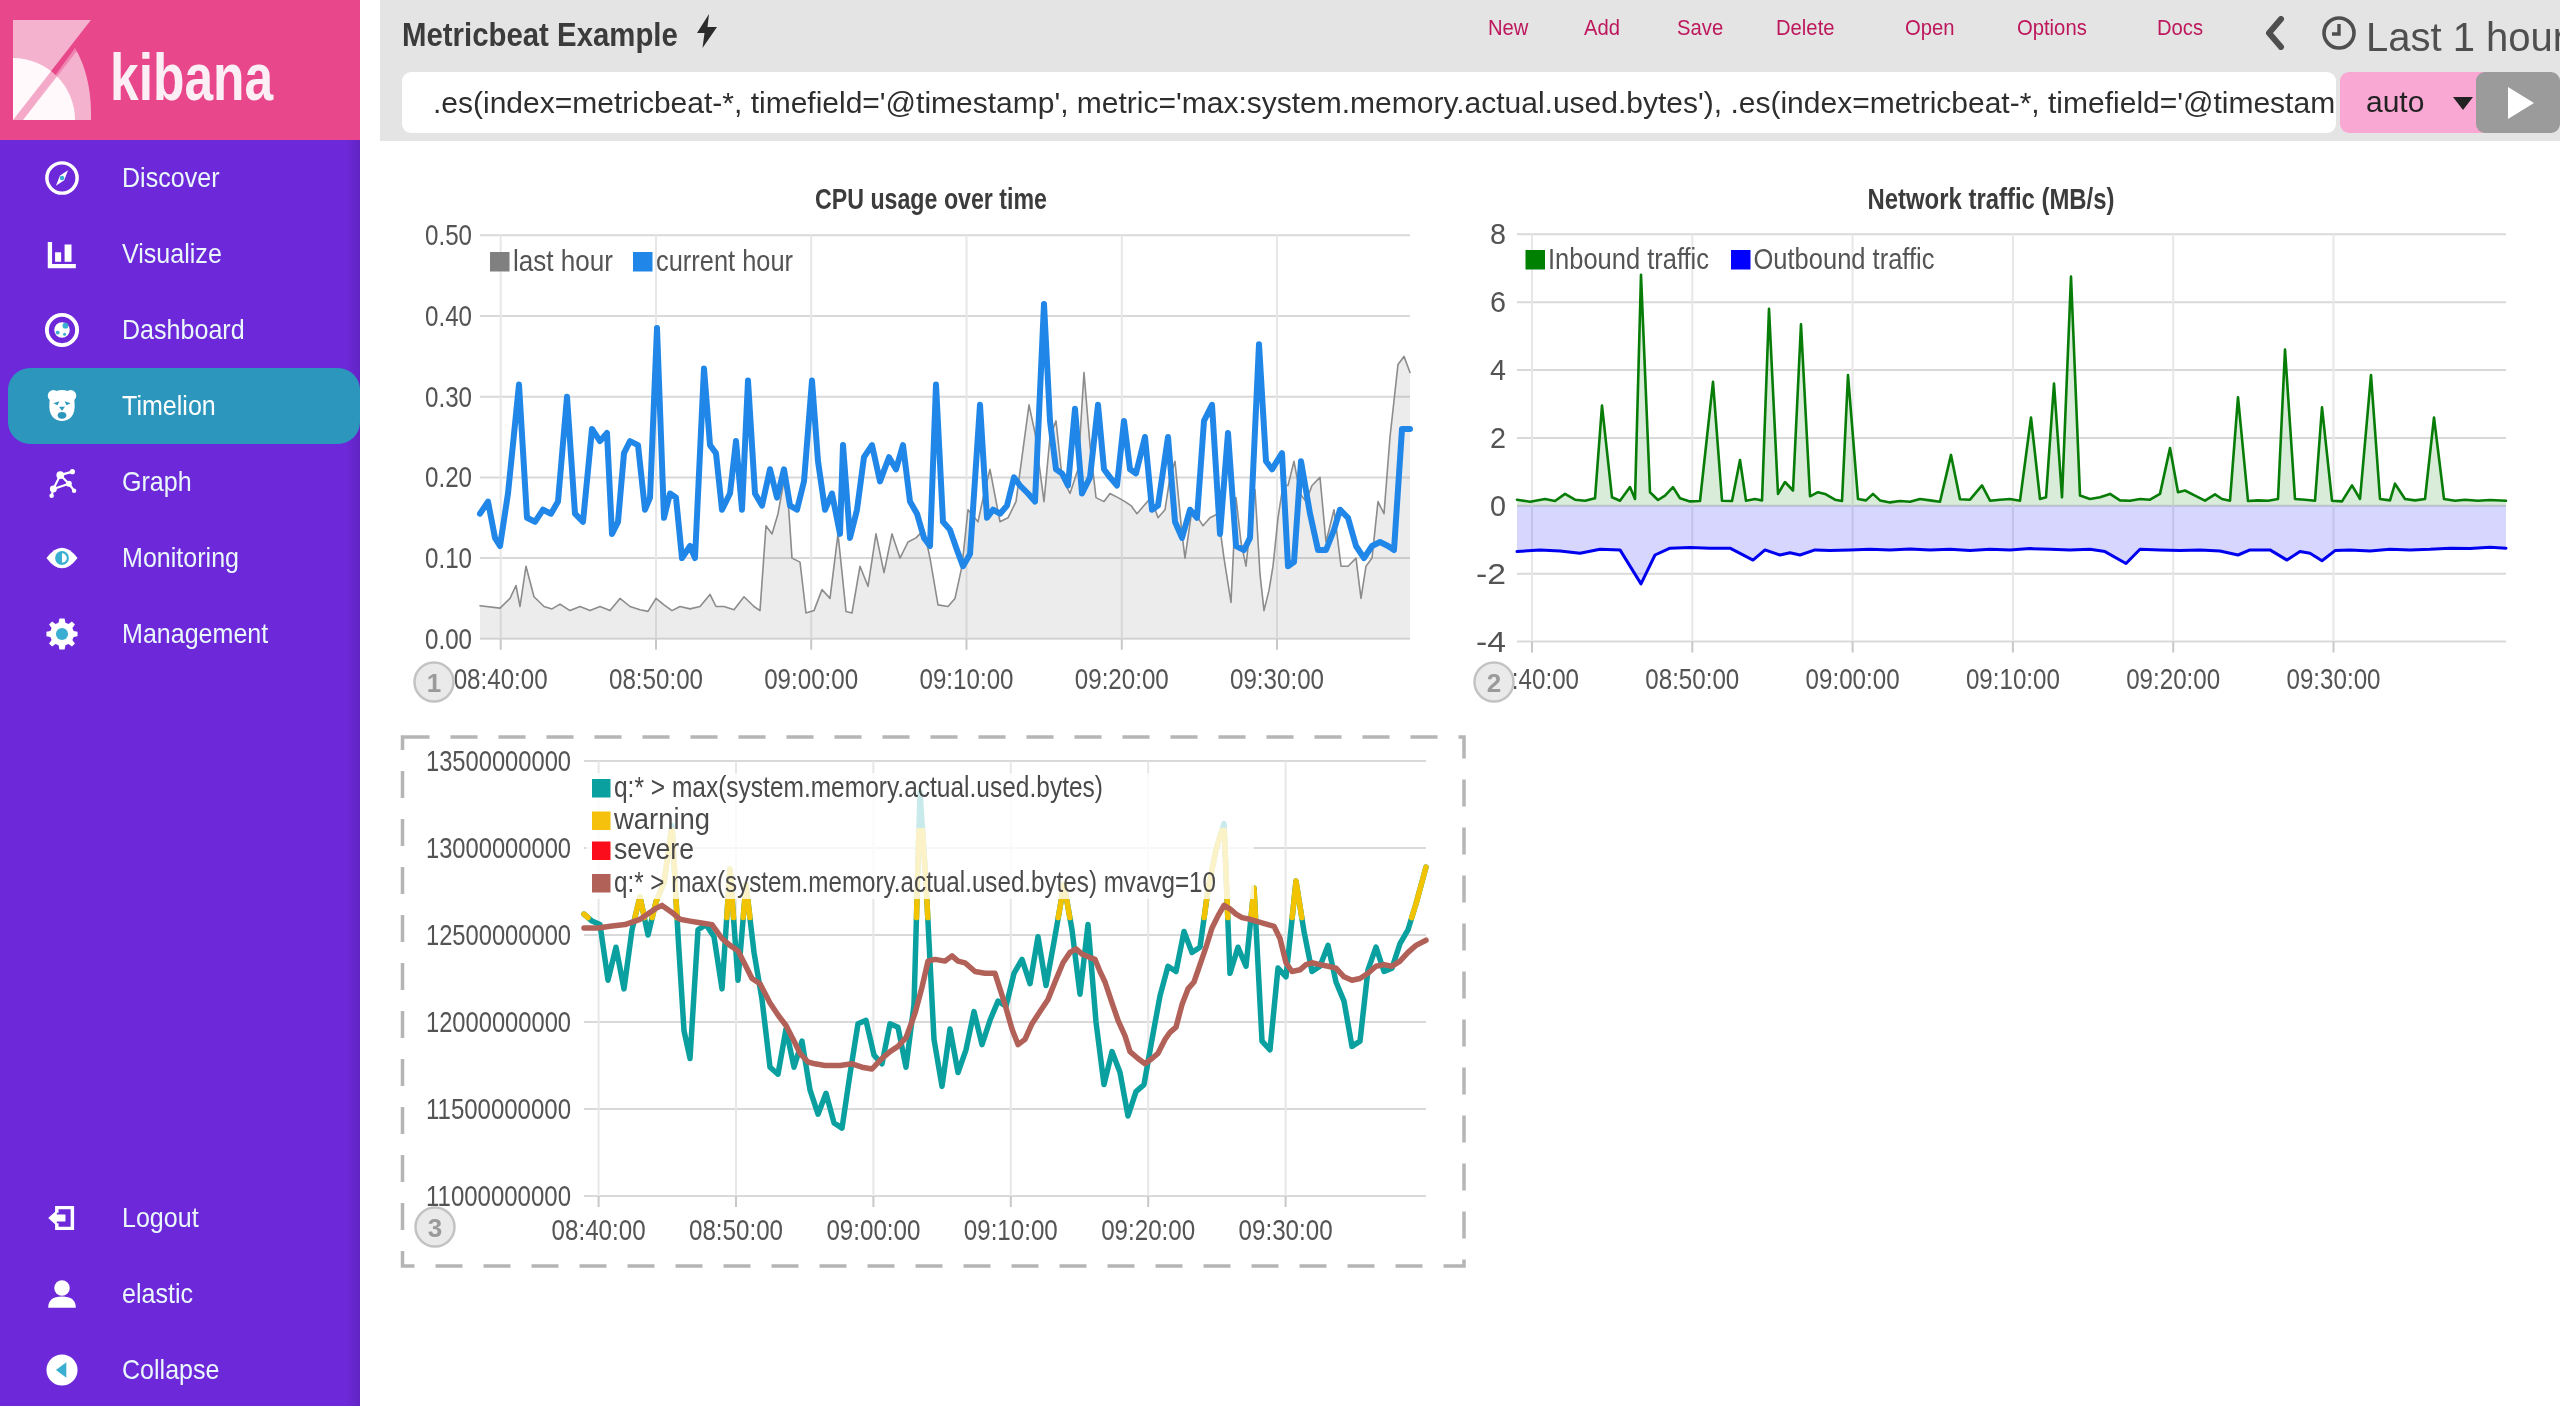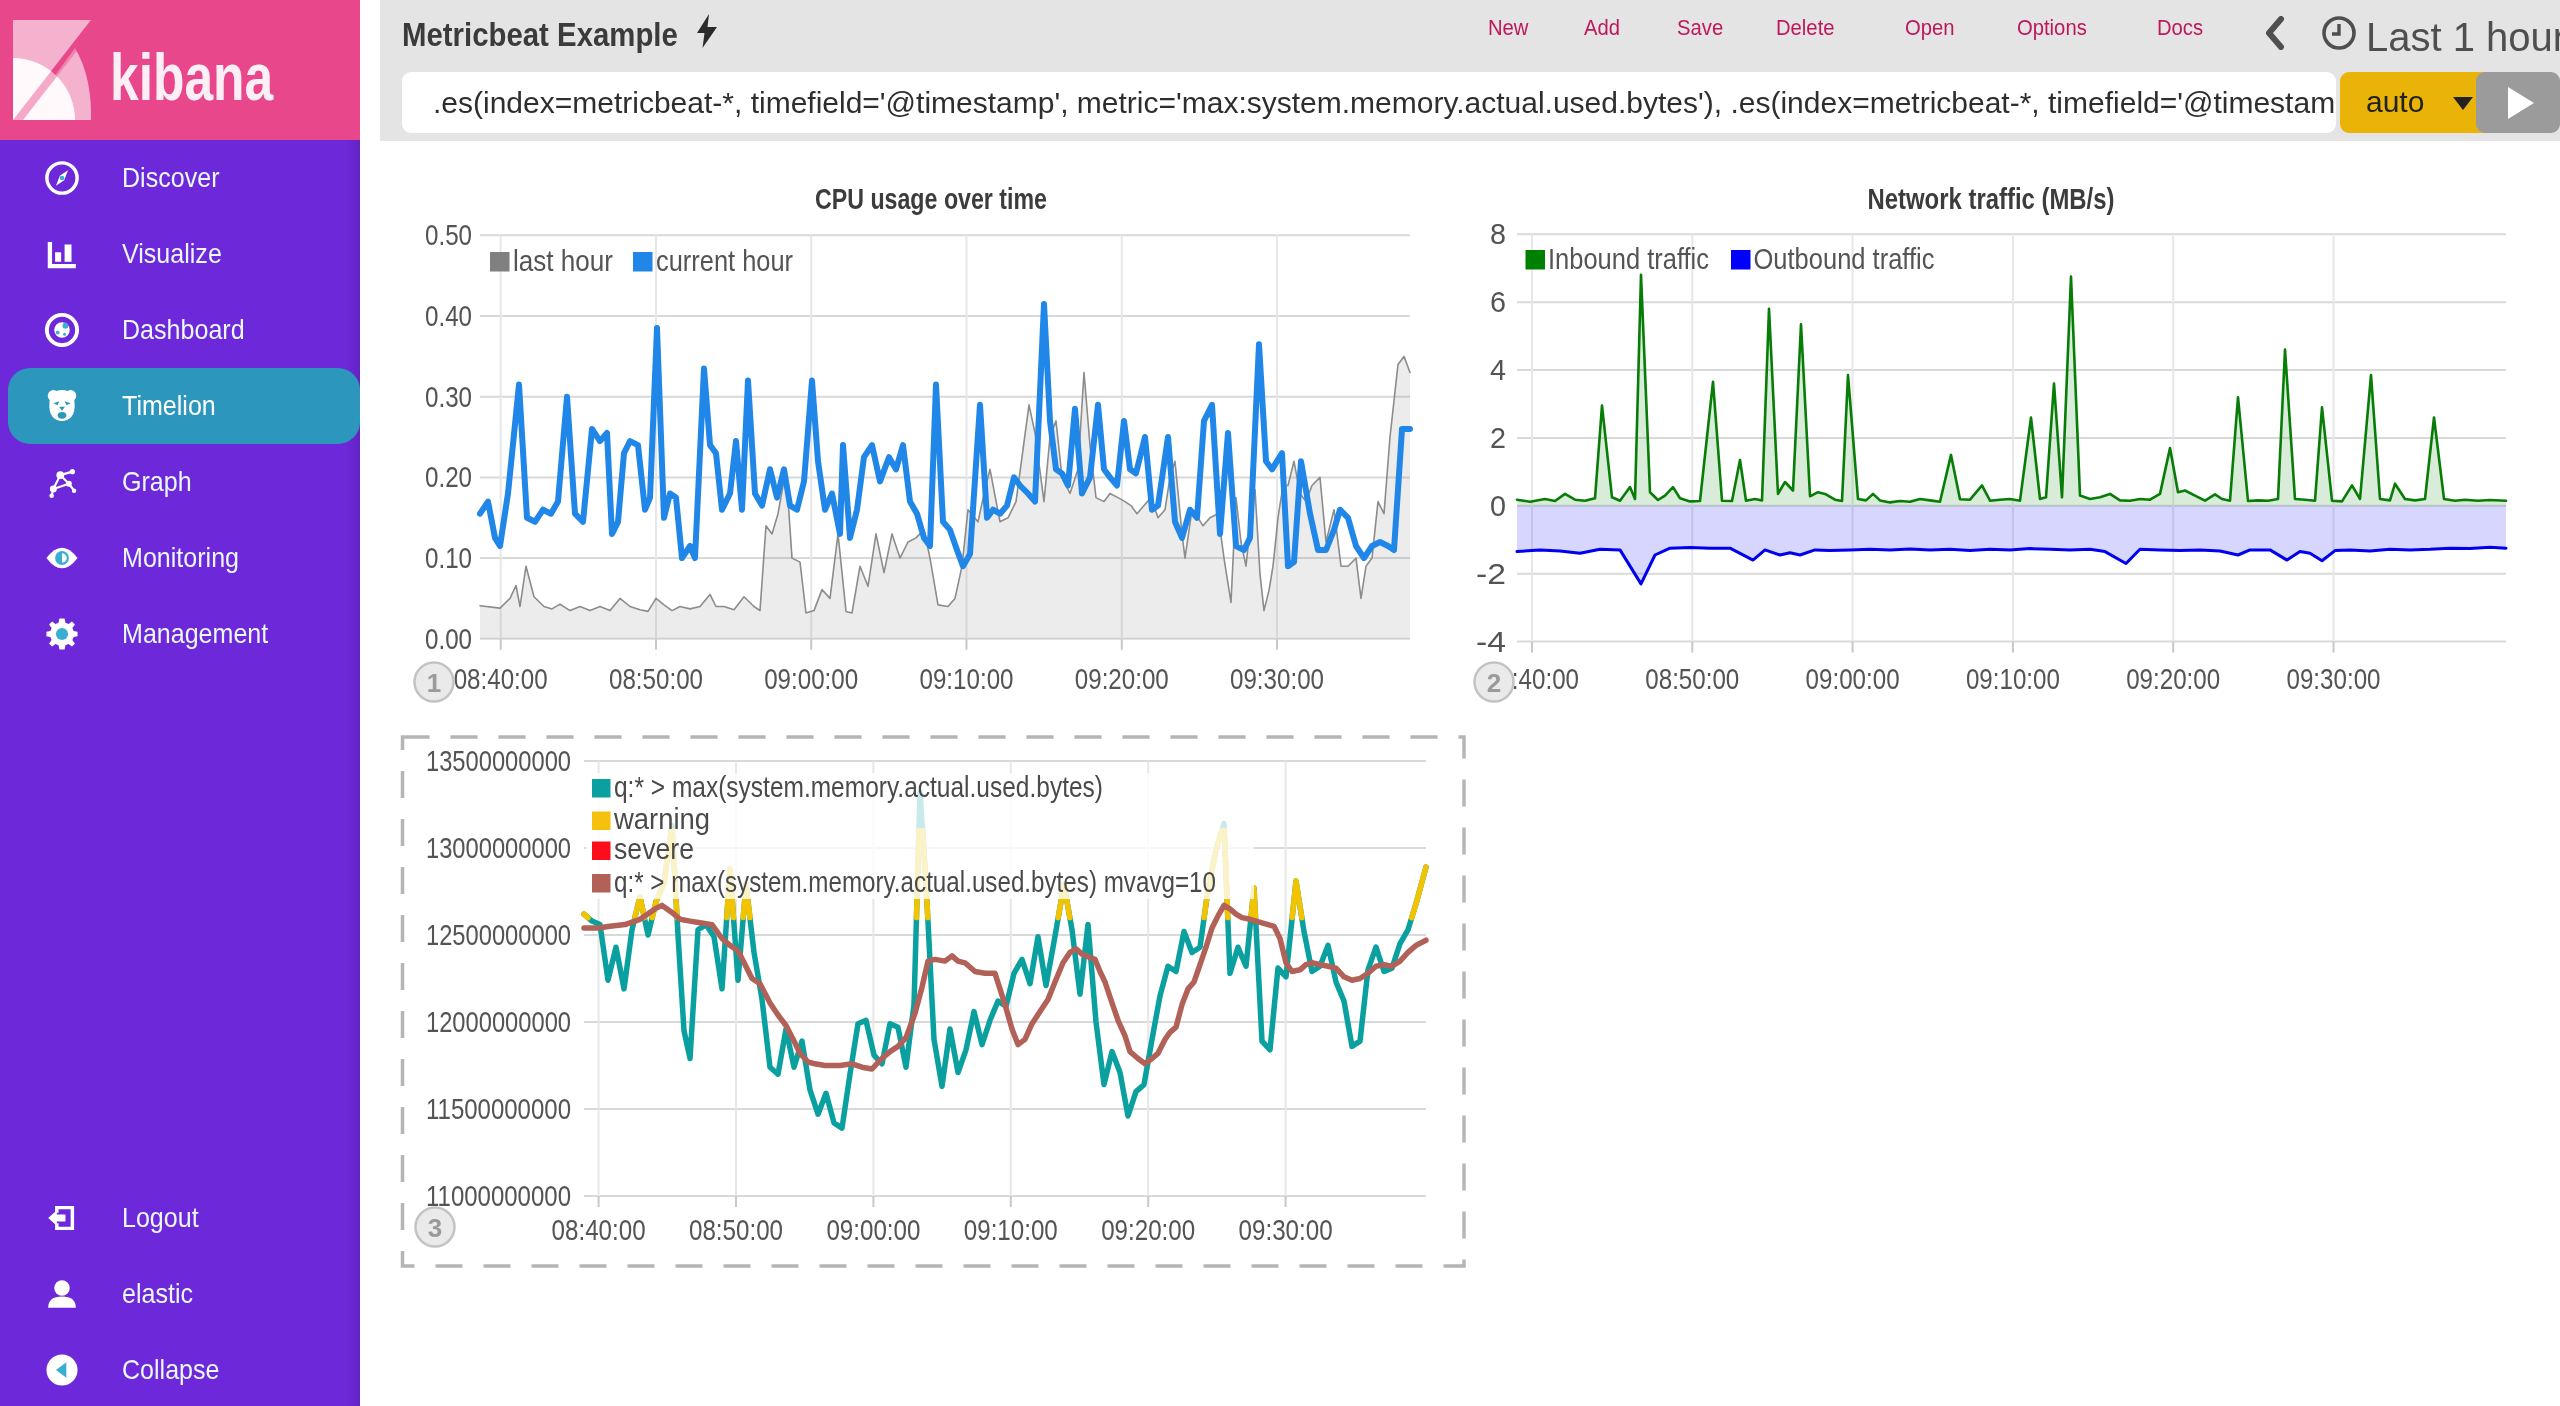--- a/index.html
+++ b/index.html
@@ -19,21 +19,21 @@
 .nitem.sel { background:#2c96bc; color:#fff;border-radius:22px; }
 #navbot { position:absolute; left:0; top:1180px; width:360px; }
 #topbar { position:absolute; left:380px; top:0; width:2200px; height:141px; background:#e4e4e4; }
 #tb-title { position:absolute; left:22px; top:16px; font-size:33px; font-weight:bold; color:#3b3b3b;
   transform:scaleX(0.89); transform-origin:0 0; }
 .mi { position:absolute; top:15px; font-size:22px; color:#be185d; }
 #lasthour { position:absolute; left:1986px; top:15px; font-size:40px; color:#4f4f4f; }
 #qinput { position:absolute; left:22px; top:72px; width:1934px; height:61px; background:#fff; border-radius:9px;
   font-size:30px; color:#2e2e2e; line-height:61px; padding-left:31px; white-space:nowrap; overflow:hidden; }
 #qinput span { display:inline-block; }
-#autosel { position:absolute; left:1960px; top:72px; width:155px; height:61px; background:#eab308; border-radius:9px;
+#autosel { position:absolute; left:1960px; top:72px; width:155px; height:61px; background:#f9a8d4; border-radius:9px;
   font-size:30px; color:#222; line-height:59px; padding-left:26px; }
 #autosel .car { position:absolute; right:22px; top:25px; width:0; height:0;
   border-left:10px solid transparent; border-right:10px solid transparent; border-top:13px solid #222; }
 #playbtn { position:absolute; left:2096px; top:72px; width:84px; height:61px; background:#9b9b9b; border-radius:9px; }
 #playbtn .tri { position:absolute; left:32px; top:15px; width:0; height:0;
   border-top:16px solid transparent; border-bottom:16px solid transparent; border-left:26px solid #fff; }
 #content { position:absolute; left:360px; top:141px; width:2200px; height:1265px; background:#fff; }
 </style></head>
 <body>
 <div id="content">

